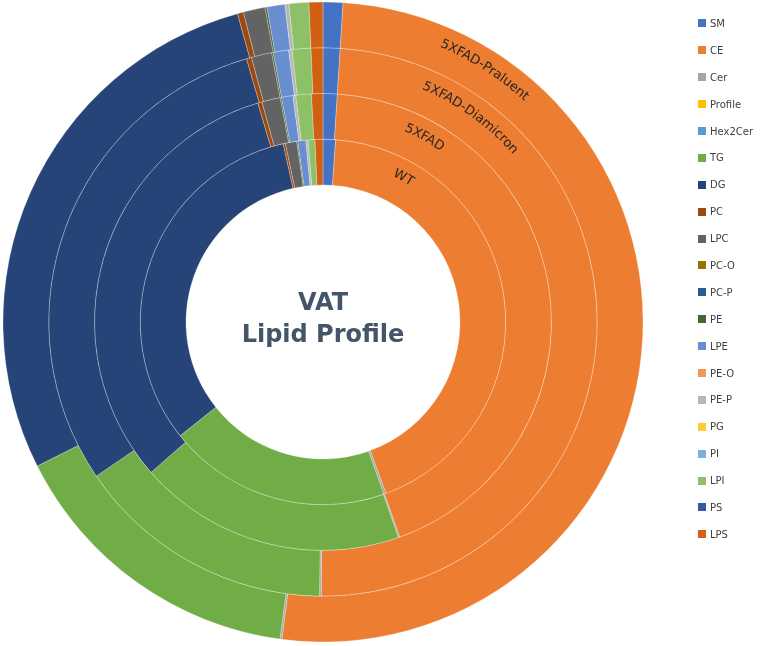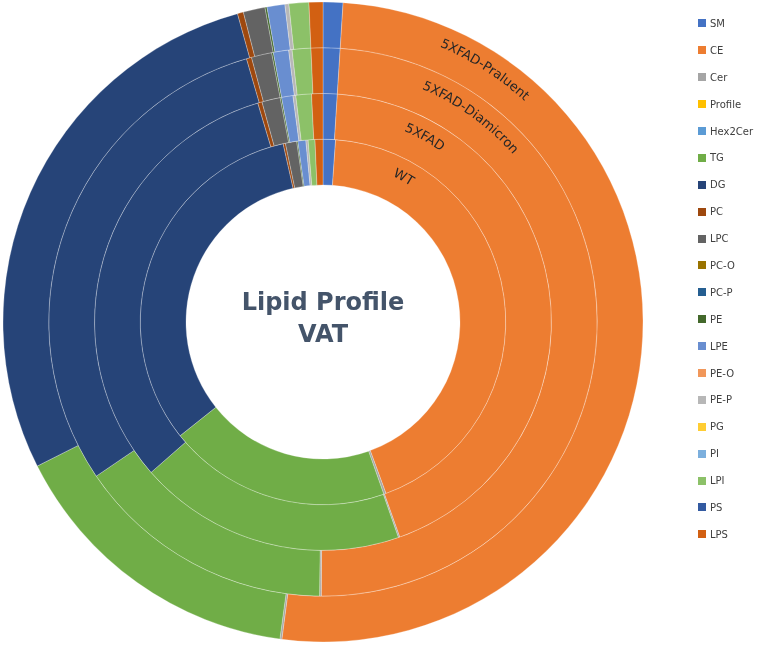--- a/index.html
+++ b/index.html
@@ -66,22 +66,22 @@
     <path d="M264.95675652075204,7.308115950841966 A320,320 0 0 1 266.9371381594022,6.9492810320185185 L274.9523754381751,51.99168850947211 A274.25,274.25 0 0 0 273.2551264869258,52.29922124849503 Z" fill="#43682b" stroke="rgba(255,255,255,0.45)" stroke-width="0.6"></path>
     <path d="M266.9371381594022,6.9492810320185185 A320,320 0 0 1 284.8509412044248,4.282123082424391 L290.3050644541047,49.705850797984 A274.25,274.25 0 0 0 274.9523754381751,51.99168850947211 Z" fill="#698ed0" stroke="rgba(255,255,255,0.45)" stroke-width="0.6"></path>
     <path d="M284.8509412044248,4.282123082424391 A320,320 0 0 1 288.8504110811654,3.827396564891842 L293.7327351219051,49.316135962254975 A274.25,274.25 0 0 0 290.3050644541047,49.705850797984 Z" fill="#b7b7b7" stroke="rgba(255,255,255,0.45)" stroke-width="0.6"></path>
     <path d="M288.8504110811654,3.827396564891842 A320,320 0 0 1 308.9161273528383,2.310080654302567 L310.92968102036224,48.01574881075777 A274.25,274.25 0 0 0 293.7327351219051,49.316135962254975 Z" fill="#8cc168" stroke="rgba(255,255,255,0.45)" stroke-width="0.6"></path>
     <path d="M308.9161273528383,2.310080654302567 A320,320 0 0 1 323.0000000000005,2 L323.00000000000045,47.75 A274.25,274.25 0 0 0 310.92968102036224,48.01574881075777 Z" fill="#d26012" stroke="rgba(255,255,255,0.45)" stroke-width="0.6"></path>
     <path id="arc3" d="M415.4347084424062,37.51521956321221 A299.125,299.125 0 0 1 617.5806191197767,270.05748885537946" fill="none"></path>
     <text font-size="13" fill="#262626" font-family="DejaVu Sans, Liberation Sans, sans-serif"><textPath href="#arc3" startOffset="8%">5XFAD-Praluent</textPath></text>
   </svg>
 
 <div class="center-title">
+  <div>VAT</div>
   <div>Lipid Profile</div>
-  <div>VAT</div>
 </div>
 
 <div class="legend" id="legend">
     <div class="legend-item">
       <span class="legend-swatch" style="background: rgb(68, 114, 196);"></span>
       <span>SM</span>
     </div>
     <div class="legend-item">
       <span class="legend-swatch" style="background: rgb(237, 125, 49);"></span>
       <span>CE</span>

